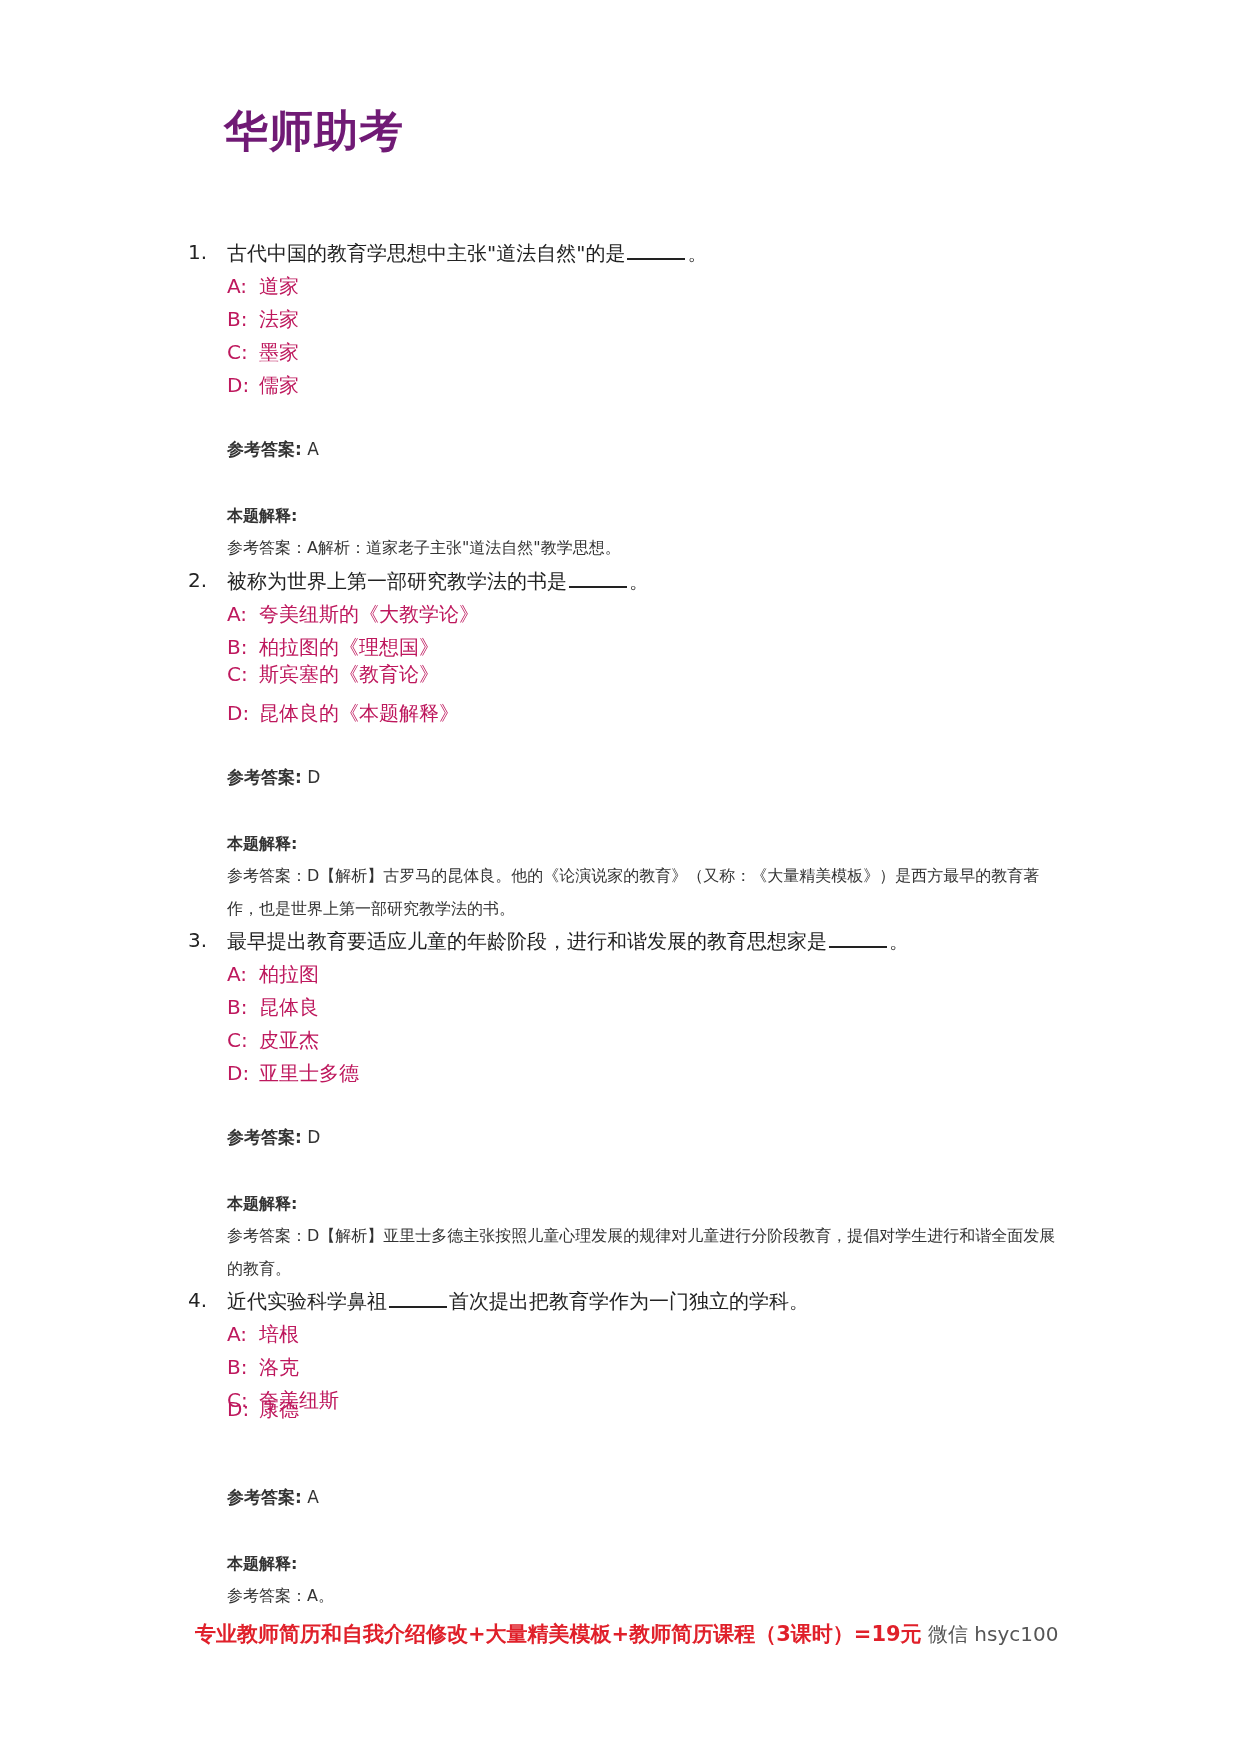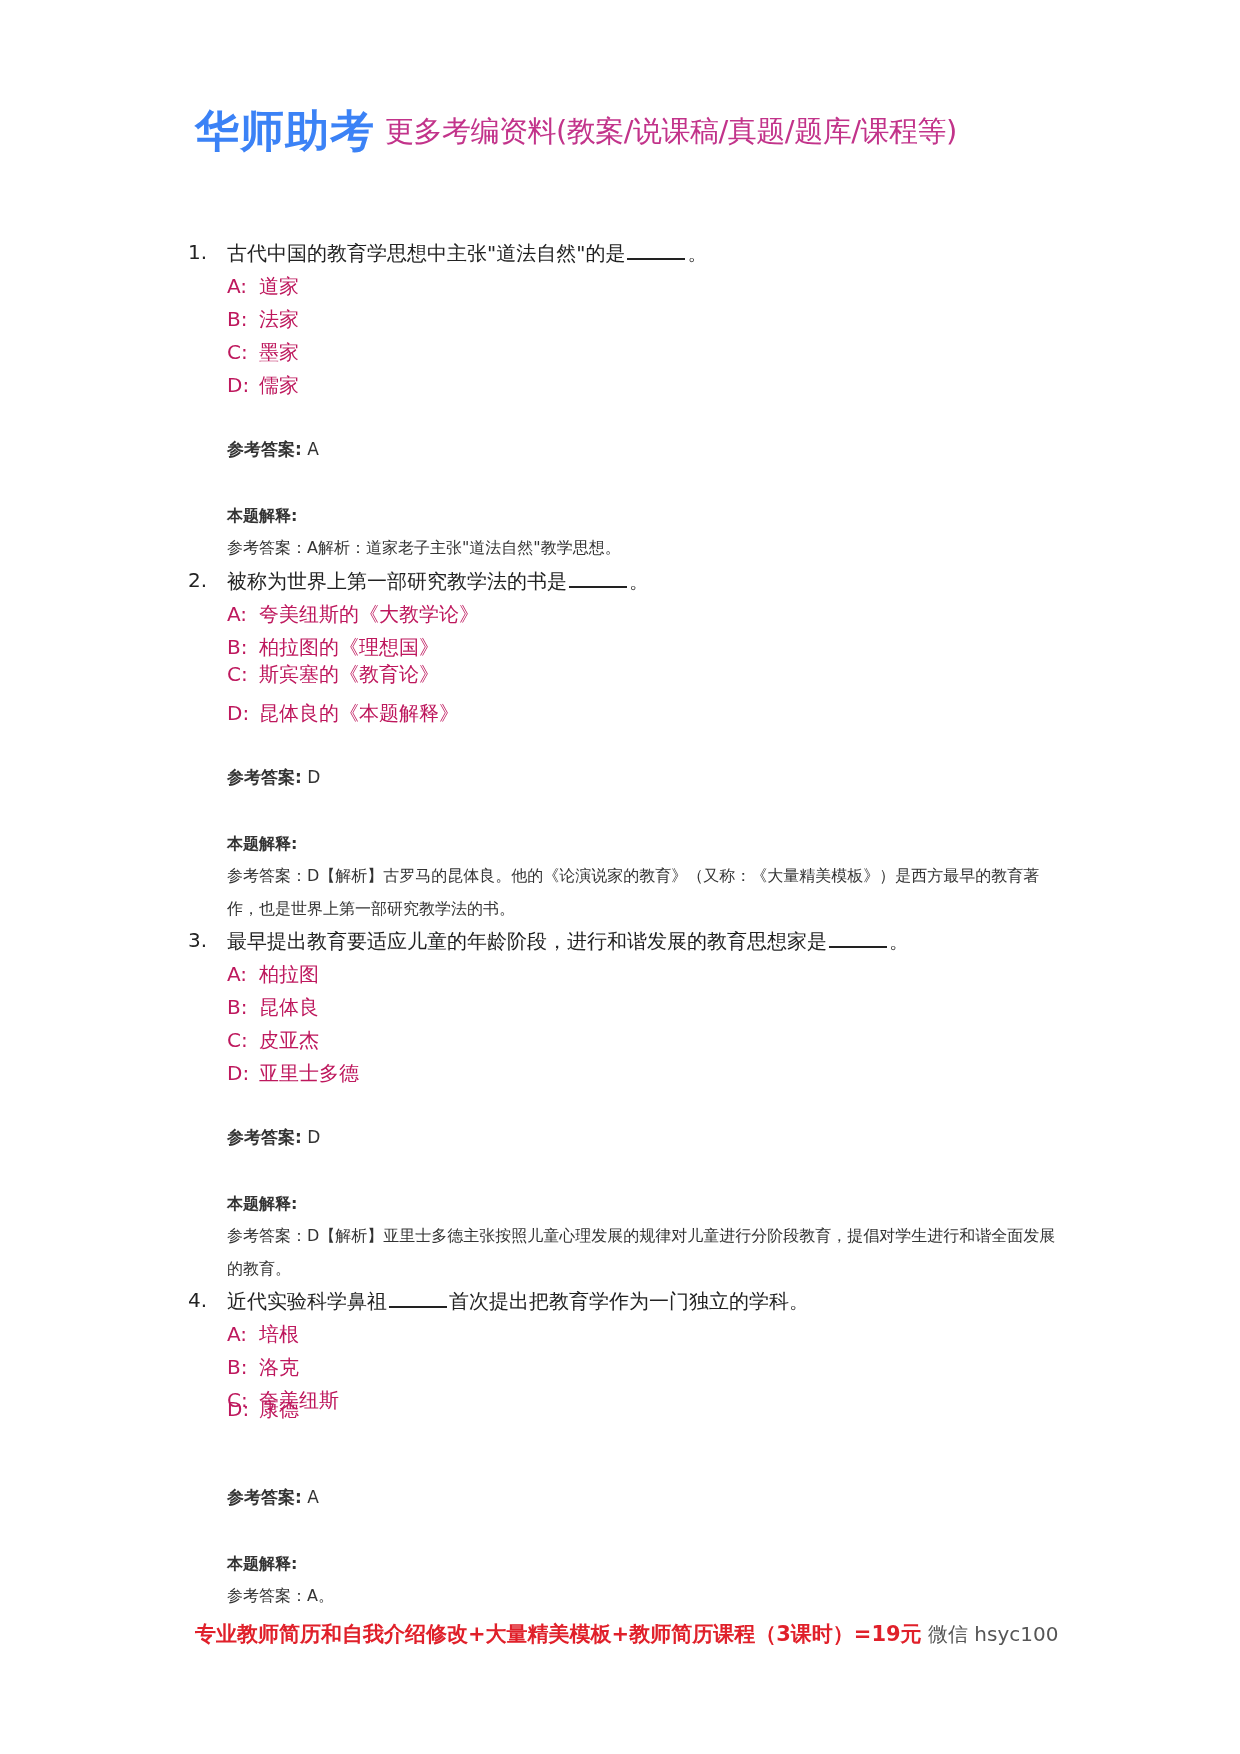--- a/index.html
+++ b/index.html
@@ -1,41 +1,40 @@
 <!DOCTYPE html>
 <html><head>
 <meta charset="utf-8">
 <style>
   html, body { margin: 0; padding: 0; background: #ffffff; }
   body { width: 1240px; height: 1754px; position: relative; overflow: hidden;
          font-family: "DejaVu Sans", sans-serif; color: #333333; }
   .header { position: absolute; left: 195px; top: 96px; height: 70px; display: flex; align-items: center; }
-  .brand { font-family: "DejaVu Sans", sans-serif; font-weight: bold; font-size: 44px; color: #3b82f6;
-           letter-spacing: 1px; margin-right: 10px; line-height: 1; }
+  .brand { font-family: "DejaVu Sans", sans-serif; font-weight: bold; font-size: 44px; color: #701a75;
+           letter-spacing: 1px; margin-right: 10px; line-height: 1; margin-left: 29px; }
   .header-lines { display: flex; flex-direction: column; color: #c2338a; font-size: 29px; line-height: 33px; letter-spacing: -0.5px; }
   .q-num { position: absolute; left: 188px; font-size: 20px; color: #222; }
   .q-text { position: absolute; left: 227px; font-size: 20px; color: #222; white-space: nowrap; }
   .blank { display: inline-block; width: 58px; border-bottom: 2px solid #222; height: 16px; vertical-align: baseline; margin: 0 2px; }
   .opt { position: absolute; left: 227px; font-size: 20px; color: #be185d; white-space: nowrap; }
   .opt .letter { display: inline-block; width: 32px; }
   .ans { position: absolute; left: 227px; font-size: 17px; color: #333; white-space: nowrap; }
   .ans .lbl { font-weight: bold; }
   .exp-title { position: absolute; left: 227px; font-size: 16px; font-weight: bold; color: #333; }
   .exp-text { position: absolute; left: 227px; width: 840px; font-size: 16px; line-height: 33px; color: #333; }
   .footer { position: absolute; left: 195px; top: 1620px; font-size: 21px; white-space: nowrap; }
   .footer .promo { color: #e0202a; font-weight: bold; margin-top: 32px; }
   .footer .contact { color: #555; font-size: 20px; }
 </style>
 </head>
 <body>
 
 <div class="header">
   <div class="brand">华师助考</div>
   <div class="header-lines">
-    <span>更多考编资料(教案/说课稿/真题/题库/课程等)</span>
   </div>
 </div>
 
 <div>
   <span class="q-num" style="top:240px">1.</span>
   <span class="q-text" style="top:240px"><span>古代中国的教育学思想中主张"道法自然"的是</span><span class="blank"></span><span>。</span></span>
   <div class="opt" style="top:273px"><span class="letter">A:</span><span>道家</span></div>
   <div class="opt" style="top:306px"><span class="letter">B:</span><span>法家</span></div>
   <div class="opt" style="top:339px"><span class="letter">C:</span><span>墨家</span></div>
   <div class="opt" style="top:372px"><span class="letter">D:</span><span>儒家</span></div>

